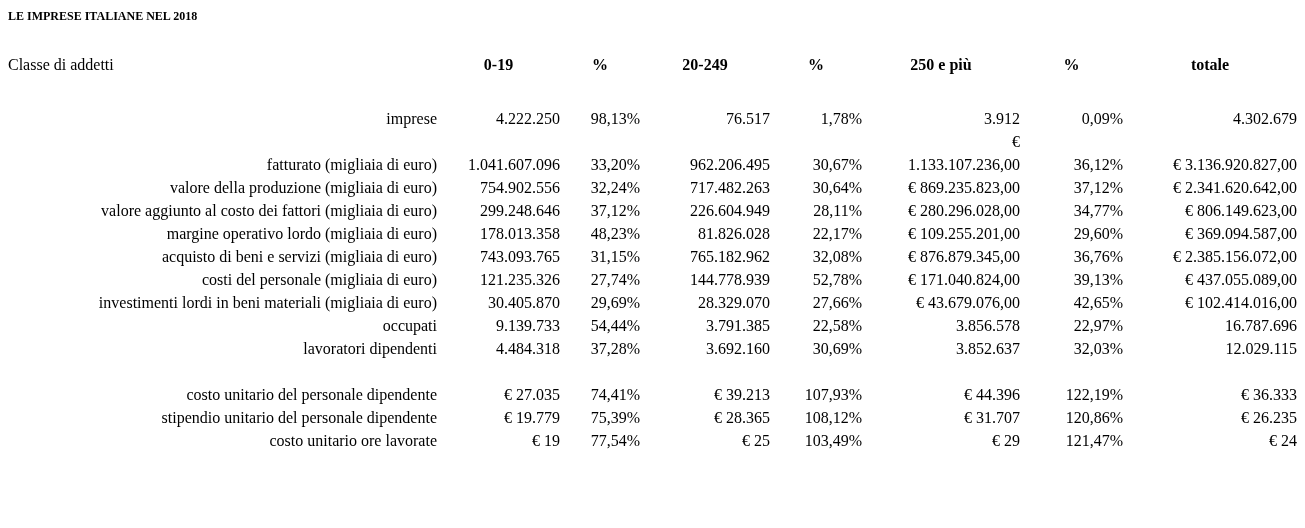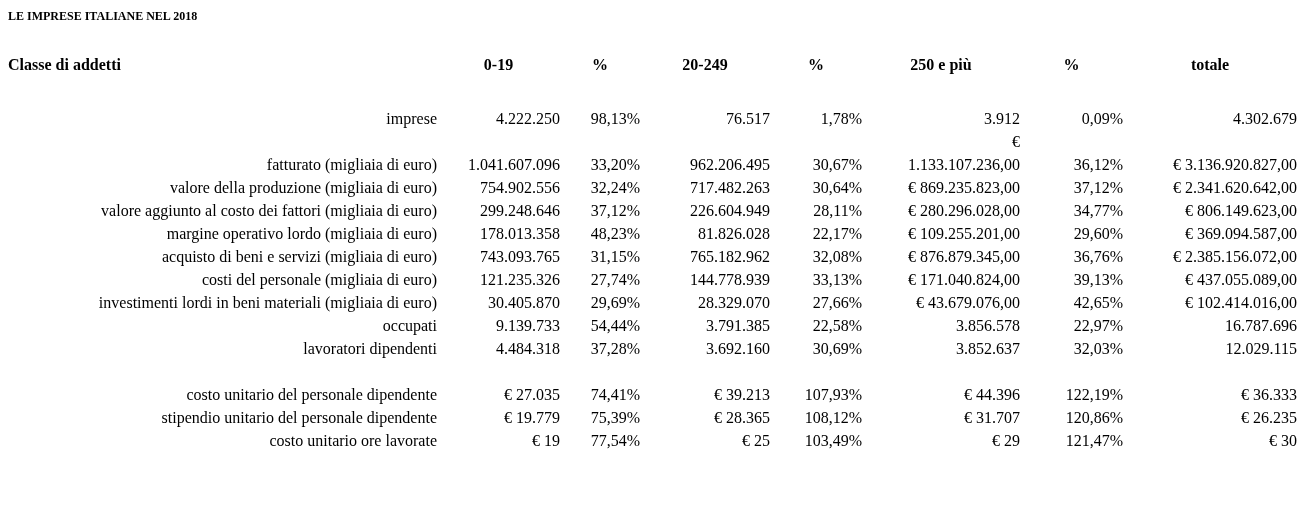--- a/index.html
+++ b/index.html
@@ -43,21 +43,21 @@
     padding: 0;
     height: 23px;
     line-height: 23px;
     font-size: 16px;
     white-space: nowrap;
     overflow: visible;
     vertical-align: middle;
   }
   th.label-h {
     text-align: left;
-    font-weight: bold;
+    font-weight: normal;
   }
   th.col-h {
     text-align: center;
     font-weight: bold;
     margin-top: 37px;
   }
   td.label {
     text-align: right;
   }
   td.num {
@@ -168,21 +168,21 @@
           <td class="num">32,08%</td>
           <td class="num">€ 876.879.345,00</td>
           <td class="num">36,76%</td>
           <td class="num">€ 2.385.156.072,00</td>
         </tr>
         <tr>
           <td class="label">costi del personale (migliaia di euro)</td>
           <td class="num">121.235.326</td>
           <td class="num">27,74%</td>
           <td class="num">144.778.939</td>
-          <td class="num">33,13%</td>
+          <td class="num">52,78%</td>
           <td class="num">€ 171.040.824,00</td>
           <td class="num">39,13%</td>
           <td class="num">€ 437.055.089,00</td>
         </tr>
         <tr>
           <td class="label">investimenti lordi in beni materiali (migliaia di euro)</td>
           <td class="num">30.405.870</td>
           <td class="num">29,69%</td>
           <td class="num">28.329.070</td>
           <td class="num">27,66%</td>
@@ -241,18 +241,18 @@
           <td class="num">€ 26.235</td>
         </tr>
         <tr>
           <td class="label">costo unitario ore lavorate</td>
           <td class="num">€ 19</td>
           <td class="num">77,54%</td>
           <td class="num">€ 25</td>
           <td class="num">103,49%</td>
           <td class="num">€ 29</td>
           <td class="num">121,47%</td>
-          <td class="num">€ 30</td>
+          <td class="num">€ 24</td>
         </tr>
       </tbody>
   </table>
 
 </div>
 
 </body></html>

